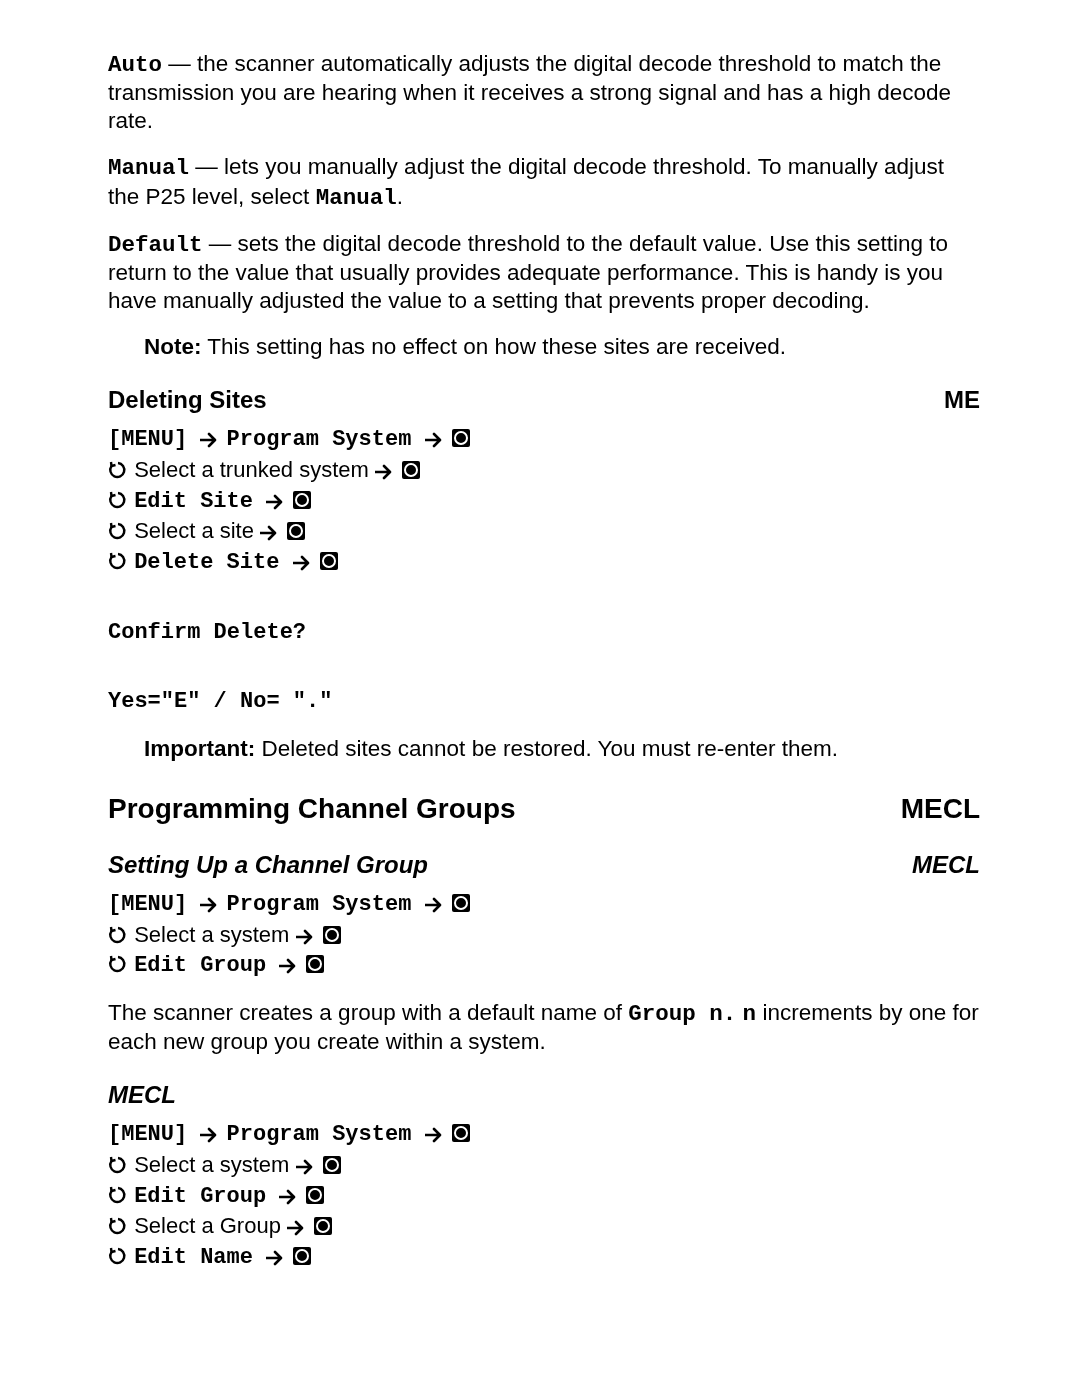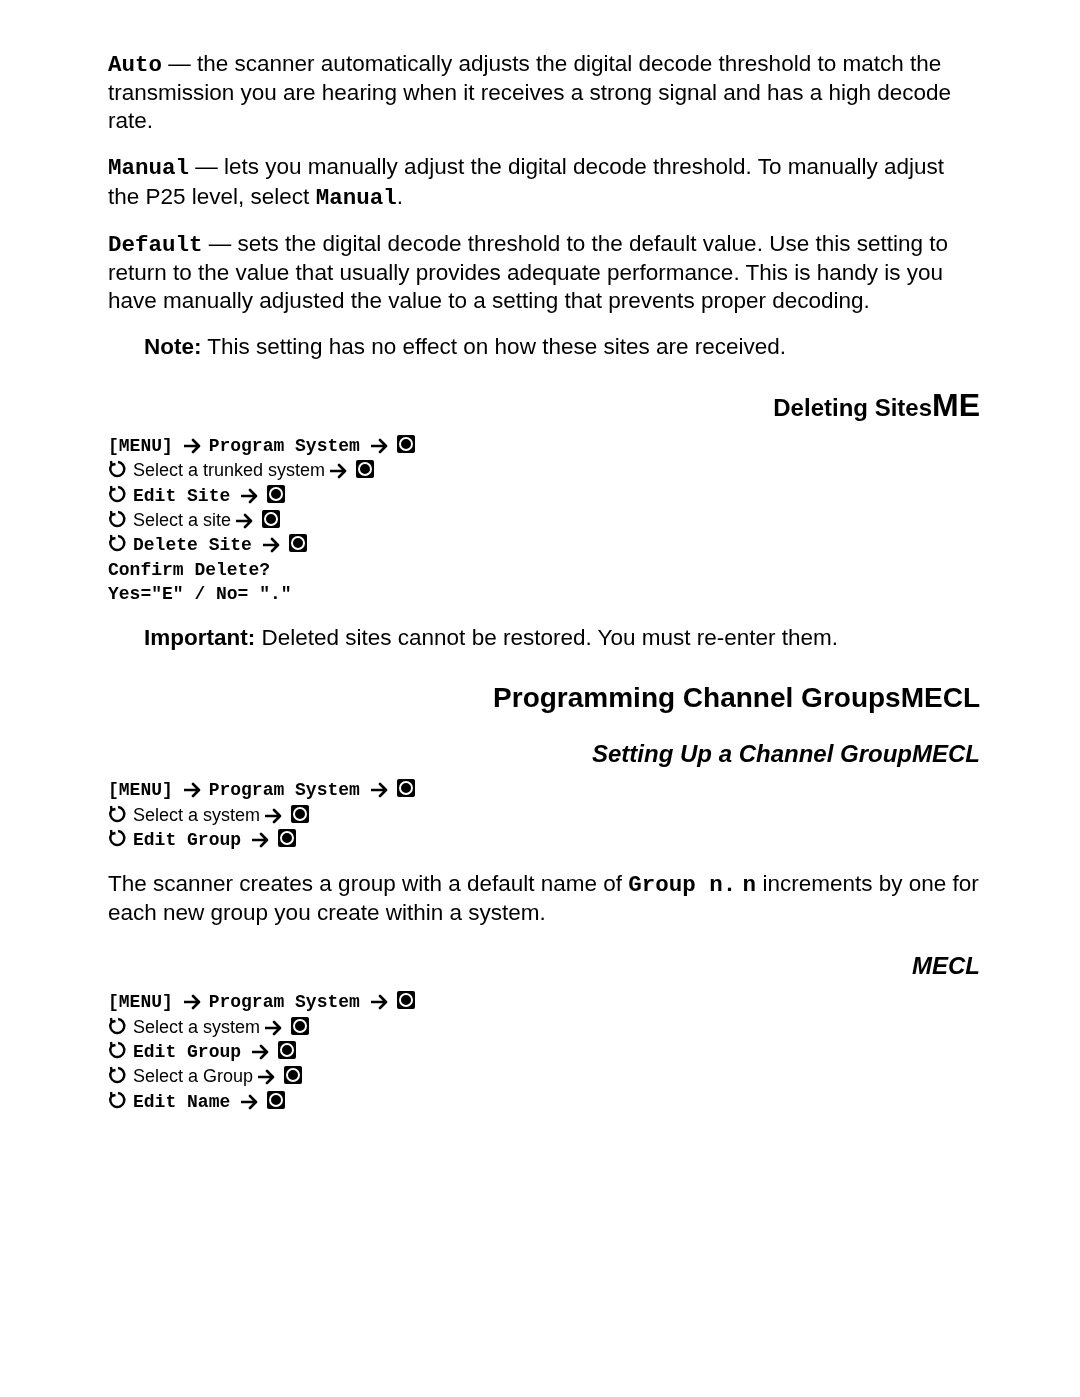--- a/index.html
+++ b/index.html
@@ -14,40 +14,41 @@
     padding: 50px 100px 40px 108px;
     font-family: Arial, Helvetica, sans-serif;
     font-size: 22.5px;
     line-height: 1.25;
     color: #000;
   }
   p { margin: 0 0 18px 0; }
   .mono {
     font-family: "Courier New", Courier, monospace;
     font-weight: bold;
+    margin-top: 40px;
   }
   .bold { font-weight: bold; margin-left: 36px; }
   .h-row {
     display: flex;
-    justify-content: flex-end;
+    justify-content: space-between;
     align-items: baseline;
     margin: 24px 0 8px 0;
   }
   .h1 { font-size: 28px; font-weight: bold; }
   .h2 { font-size: 24px; font-weight: bold; }
-  .h3 { font-size: 24px; font-weight: bold; font-style: italic; margin-left: 46px; }
+  .h3 { font-size: 24px; font-weight: bold; font-style: italic; }
   .tag { font-weight: bold; }
   .h1 + .tag, .tag1 { font-size: 28px; }
-  .tag2 { font-size: 32px; }
+  .tag2 { font-size: 24px; }
   .tag3 { font-size: 24px; font-style: italic; }
 
   .steps {
     margin: 4px 0 18px 0;
     line-height: 1.35;
-    font-size: 18px;
+    font-size: 22px;
   }
 
   .icon-arrow, .icon-rotate, .icon-btn {
     display: inline-block;
     vertical-align: -3px;
   }
   .icon-arrow svg, .icon-rotate svg, .icon-btn svg {
     display: block;
   }
 

